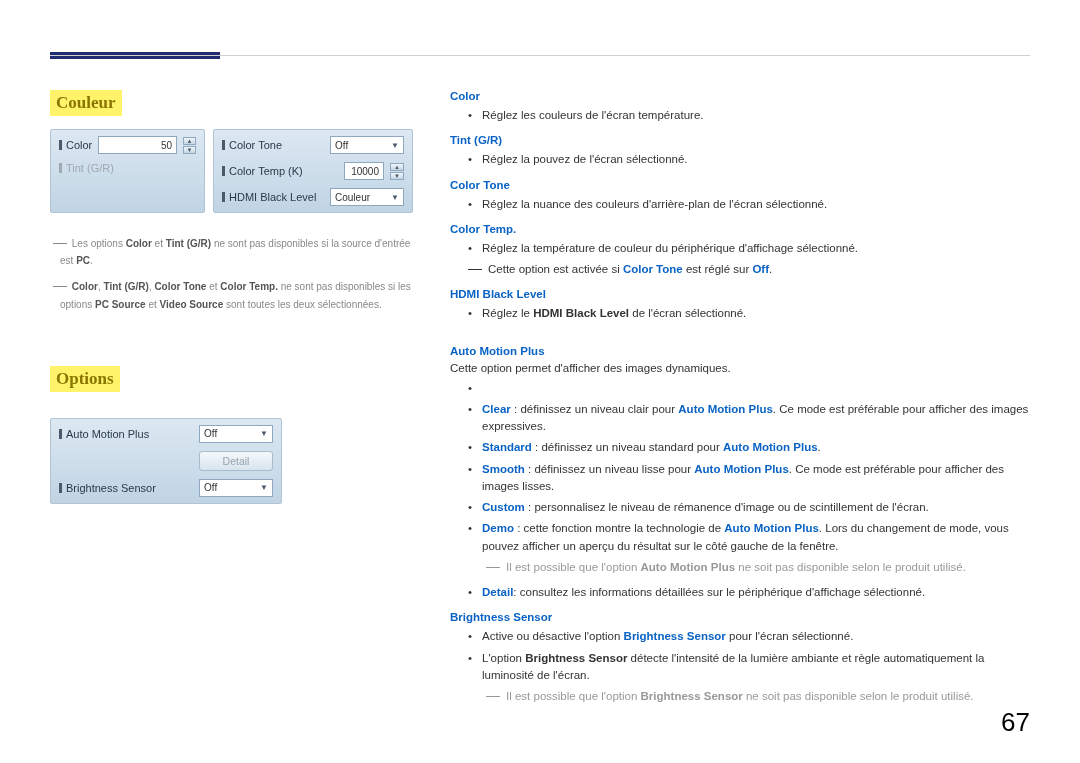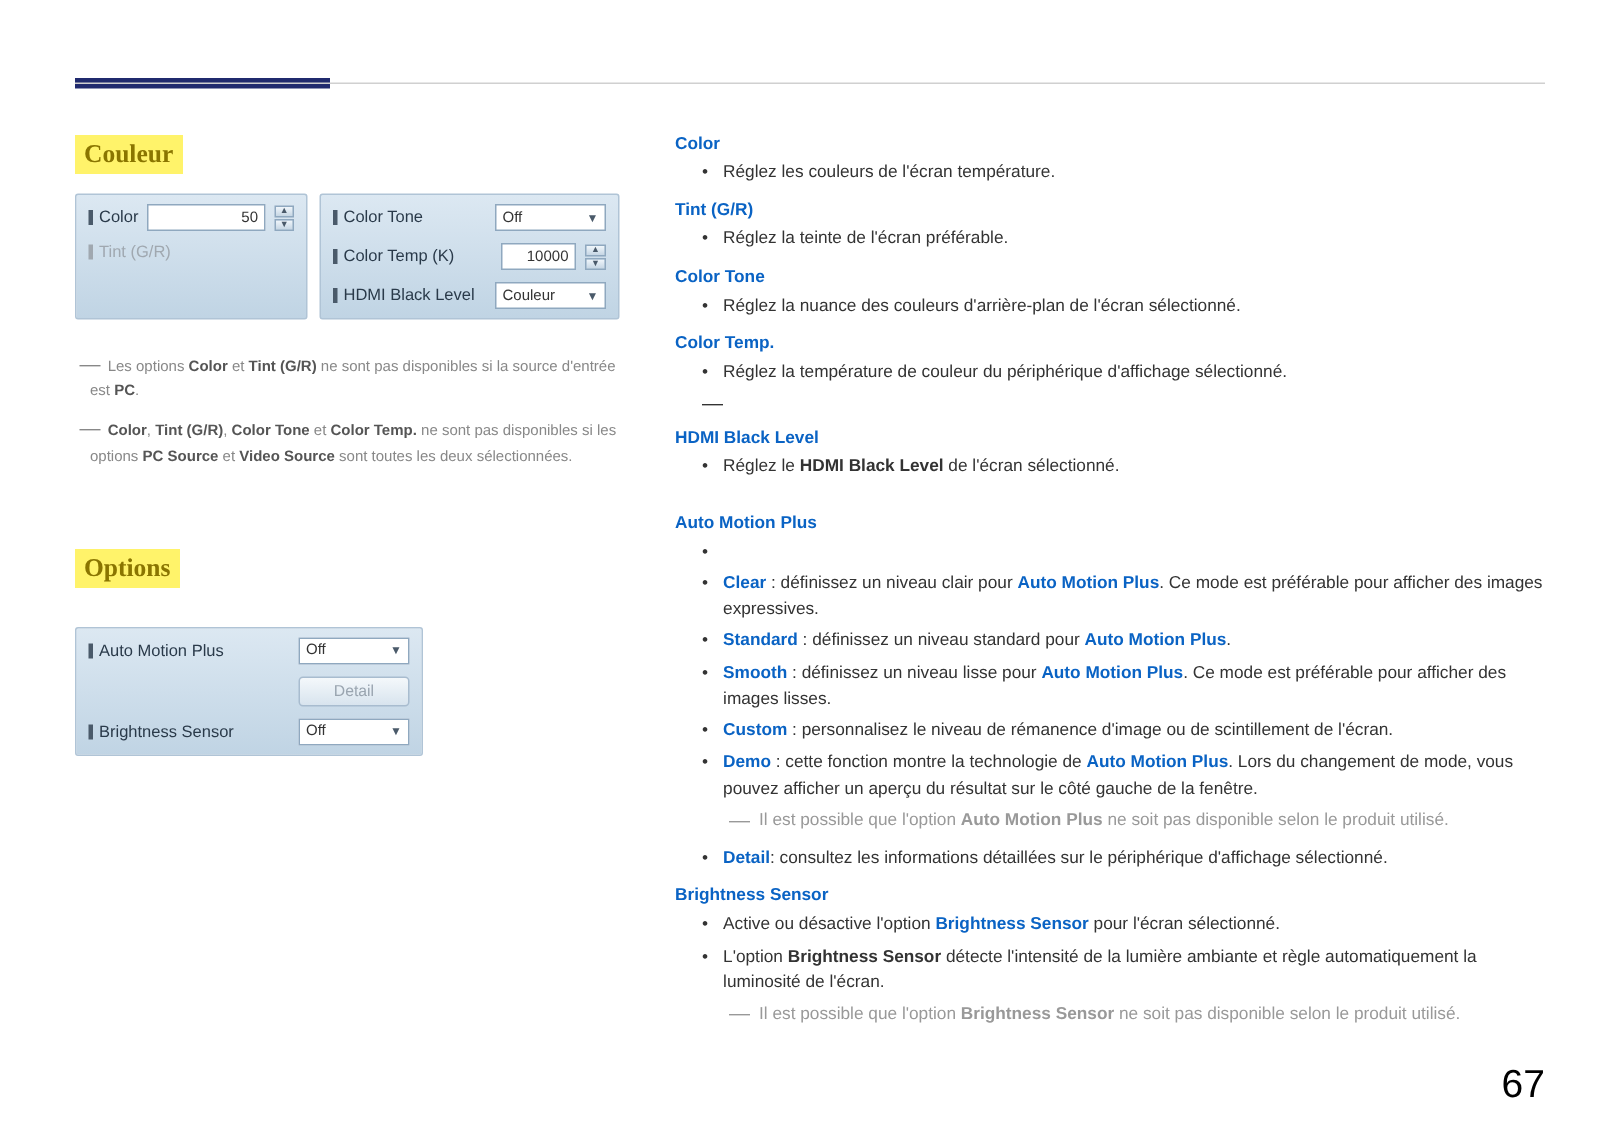--- a/index.html
+++ b/index.html
@@ -252,21 +252,21 @@
           <div class="widget-select">
               <span>Off</span>
               <span class="sel-caret">▼</span>
             </div>
         </div>
         <div class="widget-row">
           <div class="widget-label">
               <span class="w-bullet"></span>
               <span>Color Temp (K)</span>
             </div>
-          <div class="widget-input" style="width:50px;">
+          <div class="widget-input" style="width:40px;">
               <span>10000</span>
             </div>
           <div class="widget-stepper">
             <div class="step-btn">▲</div>
             <div class="step-btn">▼</div>
           </div>
         </div>
         <div class="widget-row">
           <div class="widget-label">
               <span class="w-bullet"></span>
@@ -329,53 +329,55 @@
       <div class="bullet-item">
           <span class="bullet-dot">•</span>
           <span>Réglez les couleurs de l'écran température.</span>
         </div>
     </div>
 
     <div class="desc-block">
       <div class="term">Tint (G/R)</div>
       <div class="bullet-item">
           <span class="bullet-dot">•</span>
-          <span>Réglez la teinte de l'écran préférable.</span>
+          <span>Réglez la pouvez de l'écran sélectionné.</span>
         </div>
     </div>
 
     <div class="desc-block">
       <div class="term">Color Tone</div>
       <div class="bullet-item">
           <span class="bullet-dot">•</span>
           <span>Réglez la nuance des couleurs d'arrière-plan de l'écran sélectionné.</span>
         </div>
     </div>
 
     <div class="desc-block">
       <div class="term">Color Temp.</div>
       <div class="bullet-item">
           <span class="bullet-dot">•</span>
           <span>Réglez la température de couleur du périphérique d'affichage sélectionné.</span>
         </div>
       <div class="sub-note">
           <span class="long-dash">―</span>
+          <span><span>Cette option est activée si </span><span class="inline-bold-blue">Color Tone</span><span> est réglé sur </span><span class="inline-bold-blue">Off</span><span>.</span></span>
         </div>
     </div>
 
     <div class="desc-block">
       <div class="term">HDMI Black Level</div>
       <div class="bullet-item">
           <span class="bullet-dot">•</span>
           <span><span>Réglez le </span><span class="inline-bold">HDMI Black Level</span><span> de l'écran sélectionné.</span></span>
         </div>
     </div>
 
     <div class="desc-block" style="margin-top:22px;">
       <div class="term">Auto Motion Plus</div>
+      <div class="plain-line">Cette option permet d'afficher des images dynamiques.</div>
 
       <div class="bullet-item">
           <span class="bullet-dot">•</span>
         </div>
 
       <div class="bullet-item">
           <span class="bullet-dot">•</span>
           <span><span class="inline-bold-blue">Clear</span><span> : définissez un niveau clair pour </span><span class="inline-bold-blue">Auto Motion Plus</span><span>. Ce mode est préférable pour afficher des images expressives.</span></span>
         </div>
 

